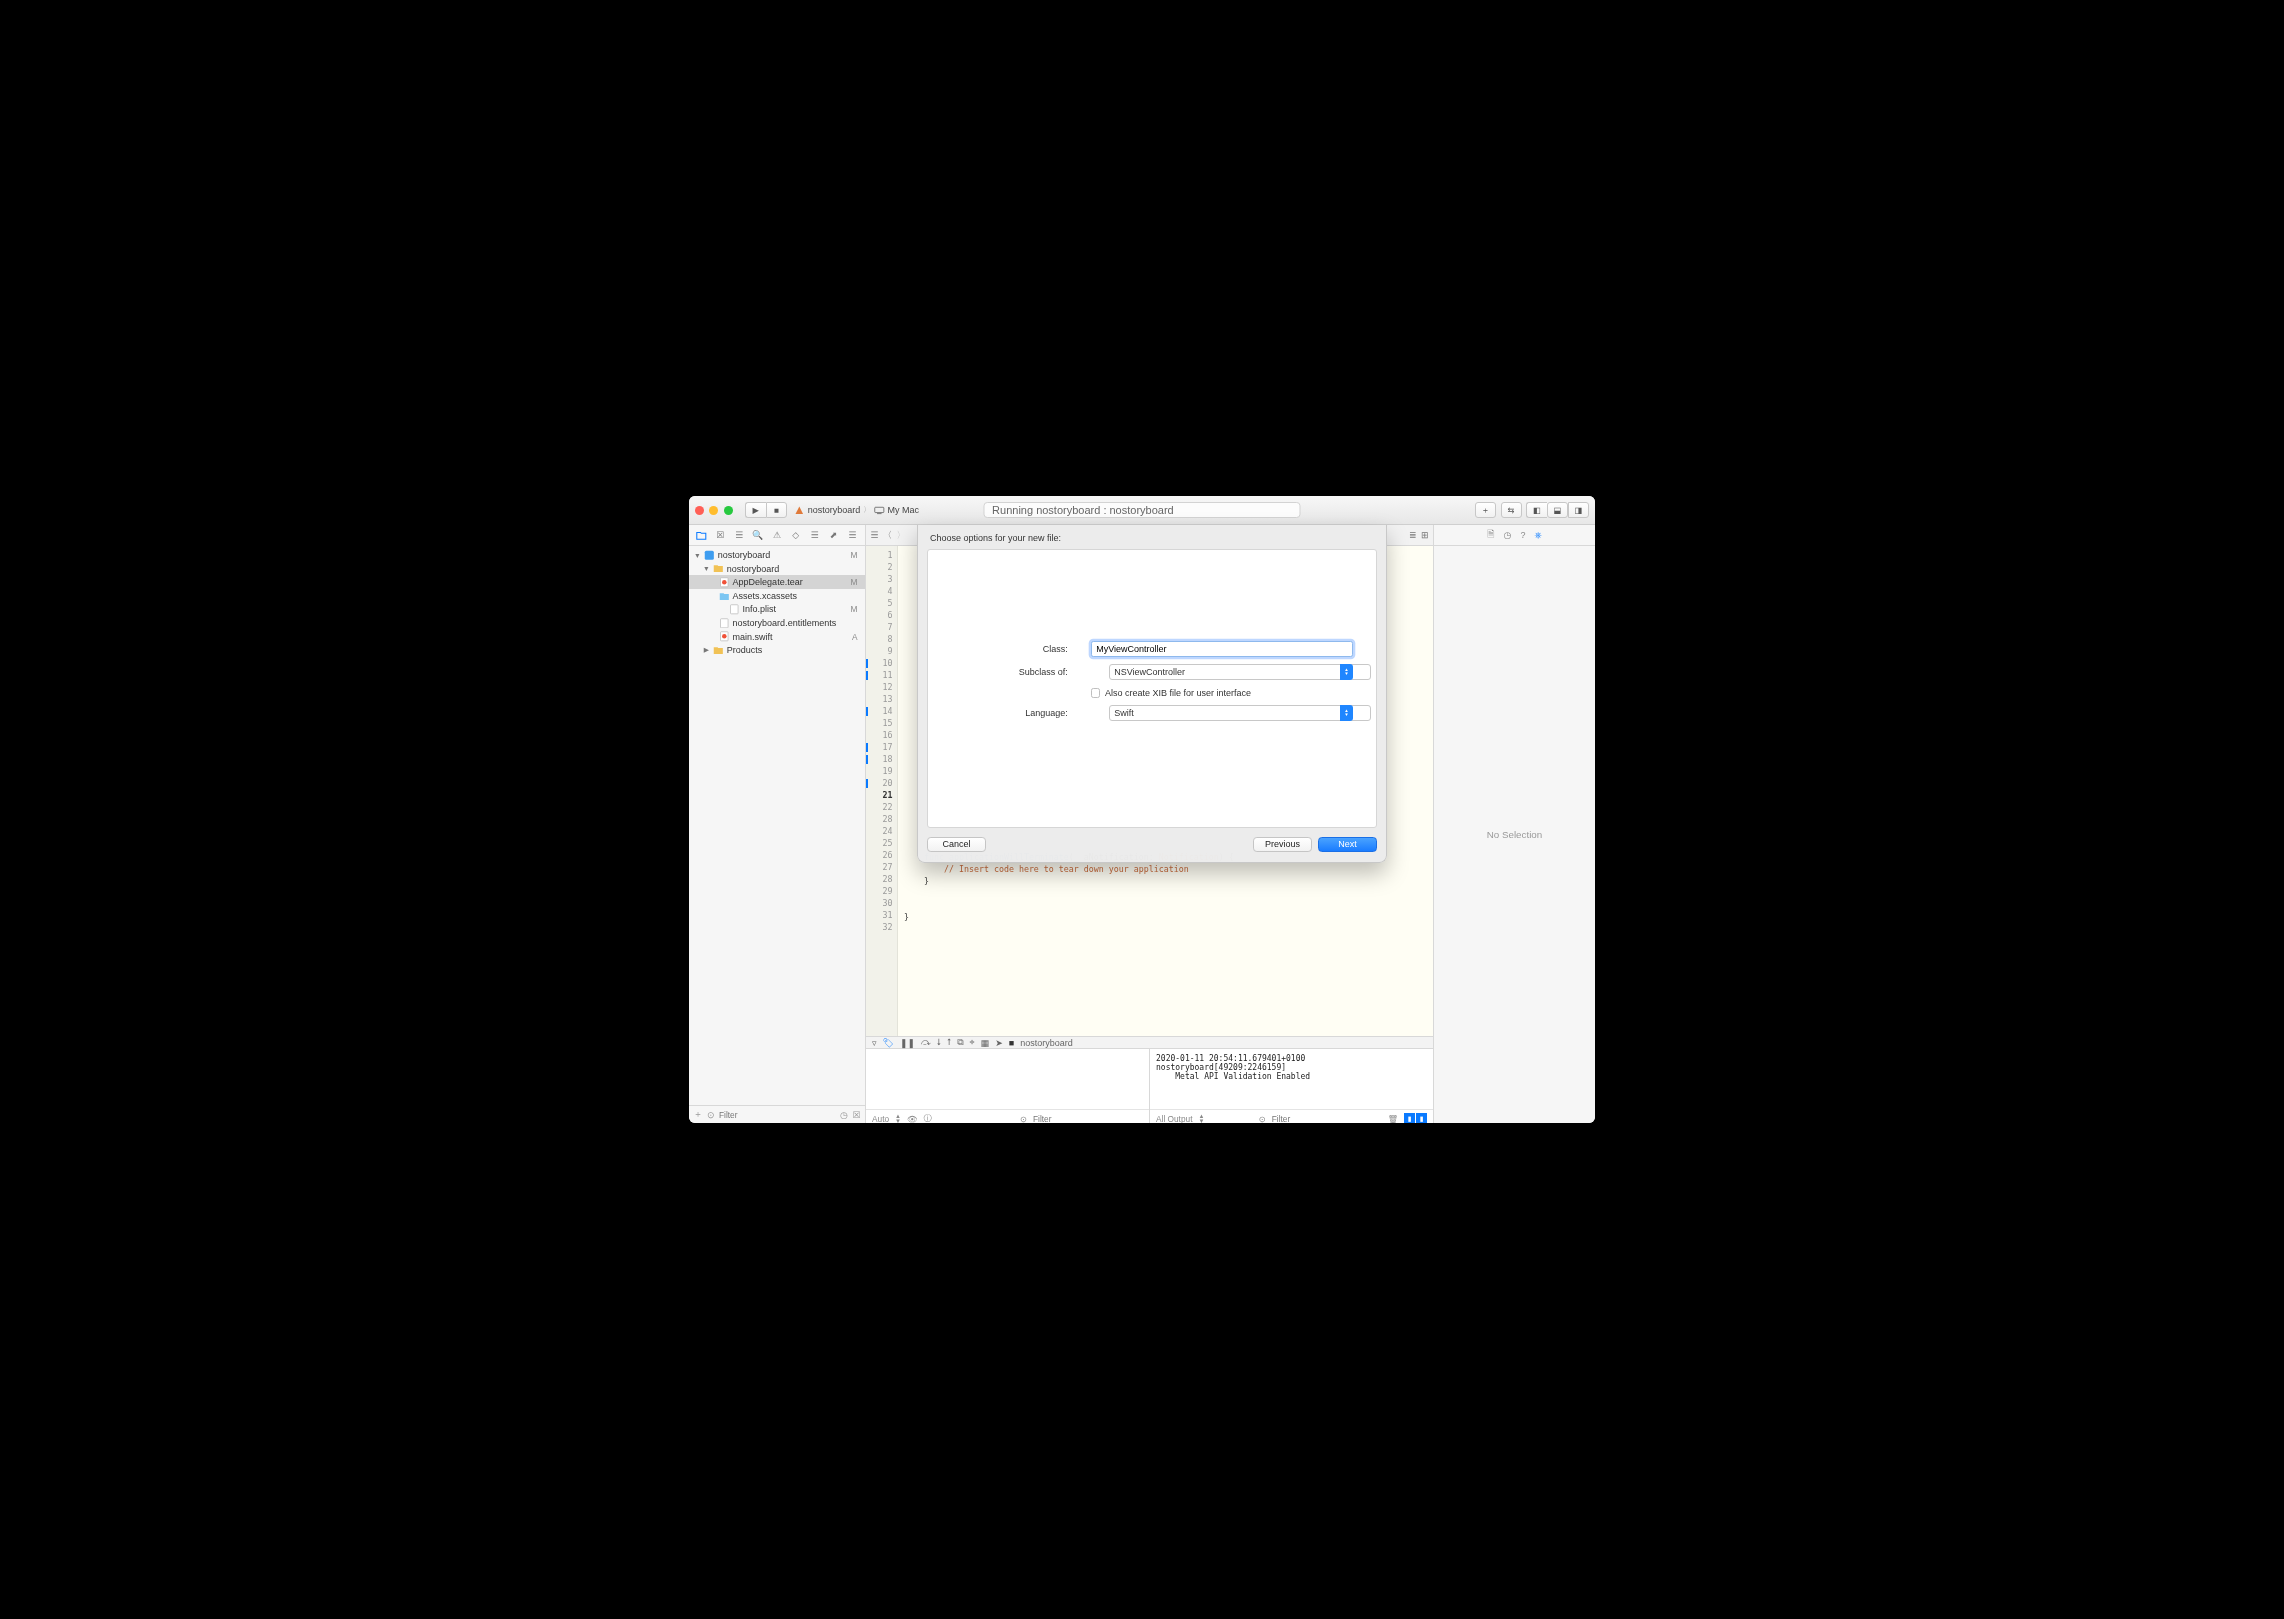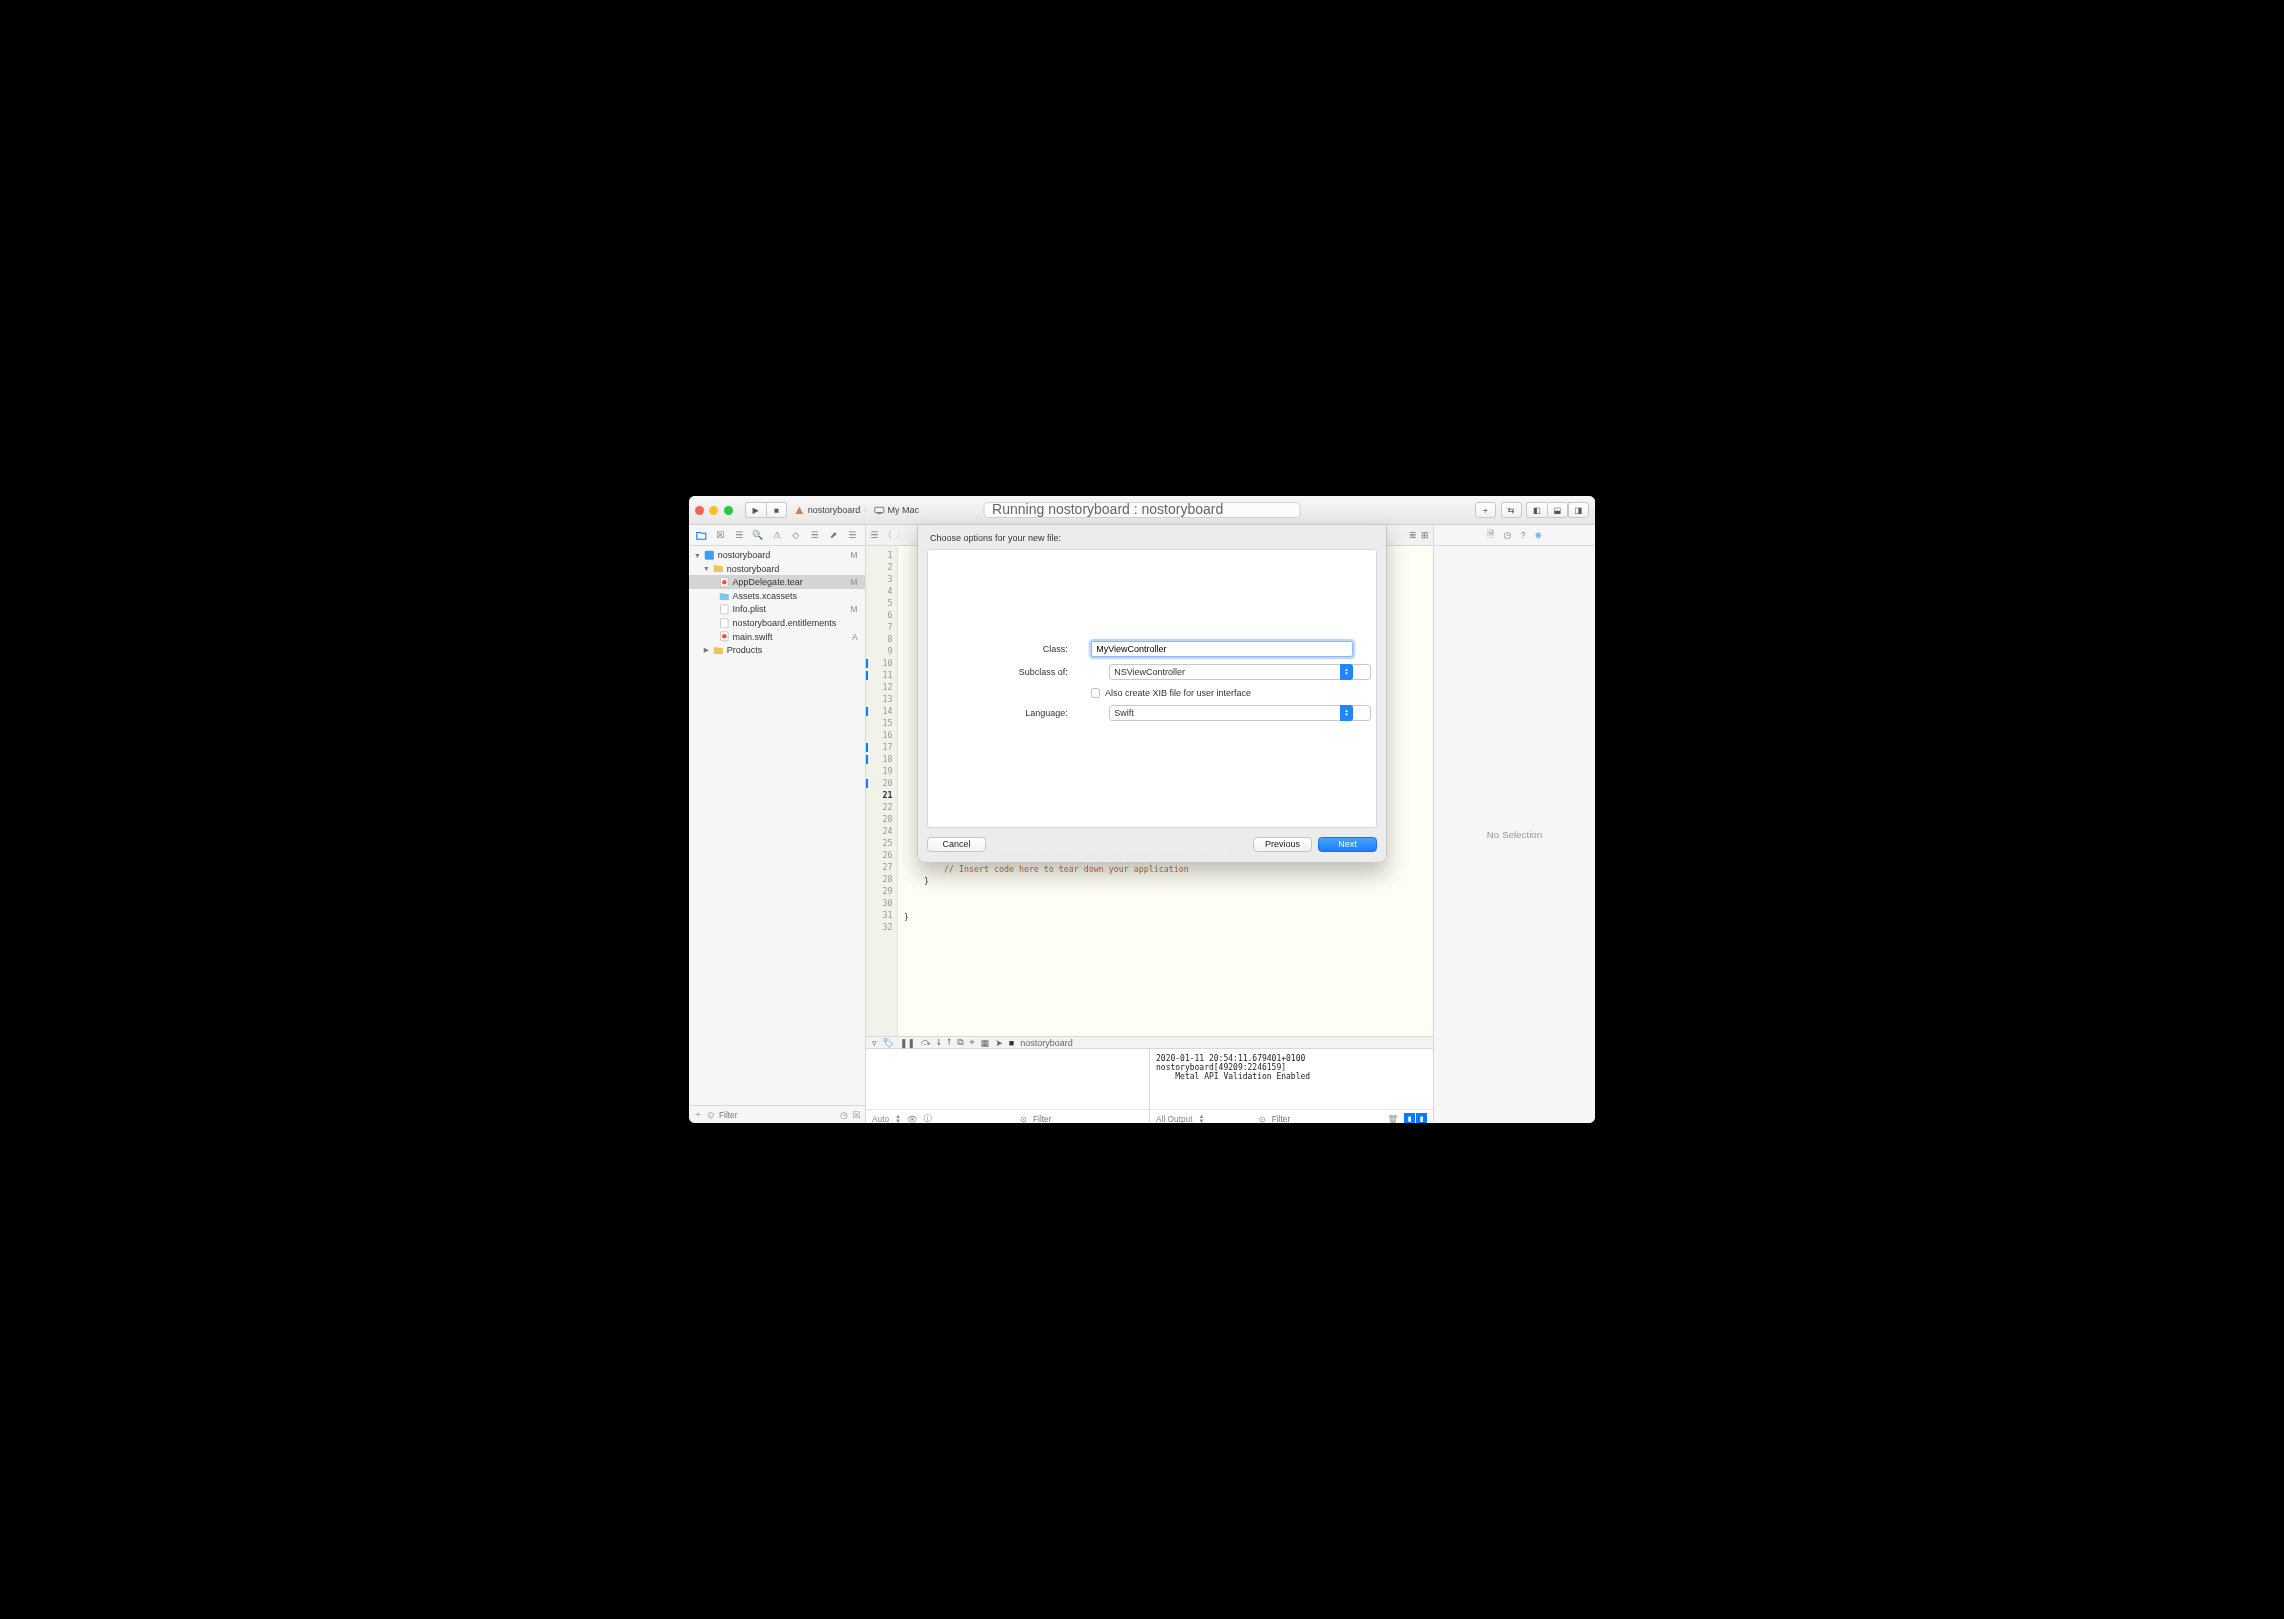--- a/index.html
+++ b/index.html
@@ -48,22 +48,22 @@
   .tbtn-group .tbtn:last-child  { border-top-left-radius:0;  border-bottom-left-radius:0; }
   .breadcrumb {
     display:flex; align-items:center; gap:3px; font-size:9px; color:#444;
     margin-left:3px;
   }
   .breadcrumb .chev { color:#999; font-size:7.6px; }
   .bcicon { width:10.6px; height:10.6px; display:inline-flex; align-items:center; justify-content:center;}
   .status-pill {
     position:absolute; left:50%; transform:translateX(-50%);
     width:317px; height:16px; background:#fcfcfc; border:0.8px solid #d3d3d3;
-    border-radius:3.8px; display:flex; align-items:flex-end; padding:0 7.6px;
-    color:#666; font-size:14px;
+    border-radius:3.8px; display:flex; align-items:center; padding:0 7.6px;
+    color:#666; font-size:11px;
   }
   .right-tools { margin-left:auto; display:flex; gap:4.5px; align-items:center;}
 
   
   .content { flex:1; display:flex; overflow:hidden; }
 
   
   .nav {
     width:177px; background:#f6f6f6; border-right:0.8px solid #d8d8d8;
     display:flex; flex-direction:column;
@@ -292,21 +292,21 @@
           <span class="badge">M</span>
         </div>
         <div class="row" style="padding-left:30px">
           <span class="ficon">
               <svg viewBox="0 0 14 14">
                 <path d="M1 3h5l1 1h6v8H1z" fill="#7cc6f2"></path>
               </svg>
             </span>
           <span>Assets.xcassets</span>
         </div>
-        <div class="row" style="padding-left:30px">
+        <div class="row" style="padding-left:40px">
           <span class="ficon">
               <svg viewBox="0 0 14 14">
                 <rect x="2" y="1" width="10" height="12" rx="1" fill="#fff" stroke="#bbb"></rect>
               </svg>
             </span>
           <span>Info.plist</span>
           <span class="spacer"></span>
           <span class="badge">M</span>
         </div>
         <div class="row" style="padding-left:30px">

